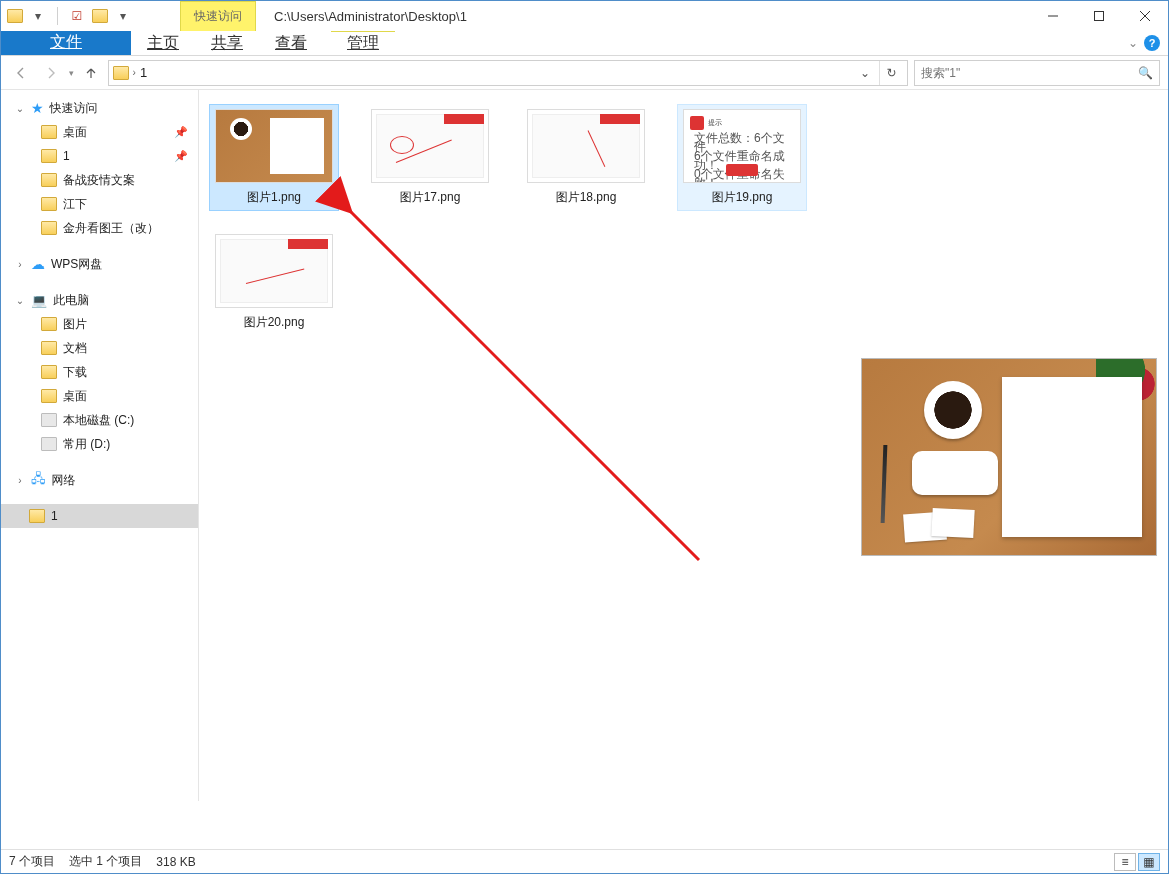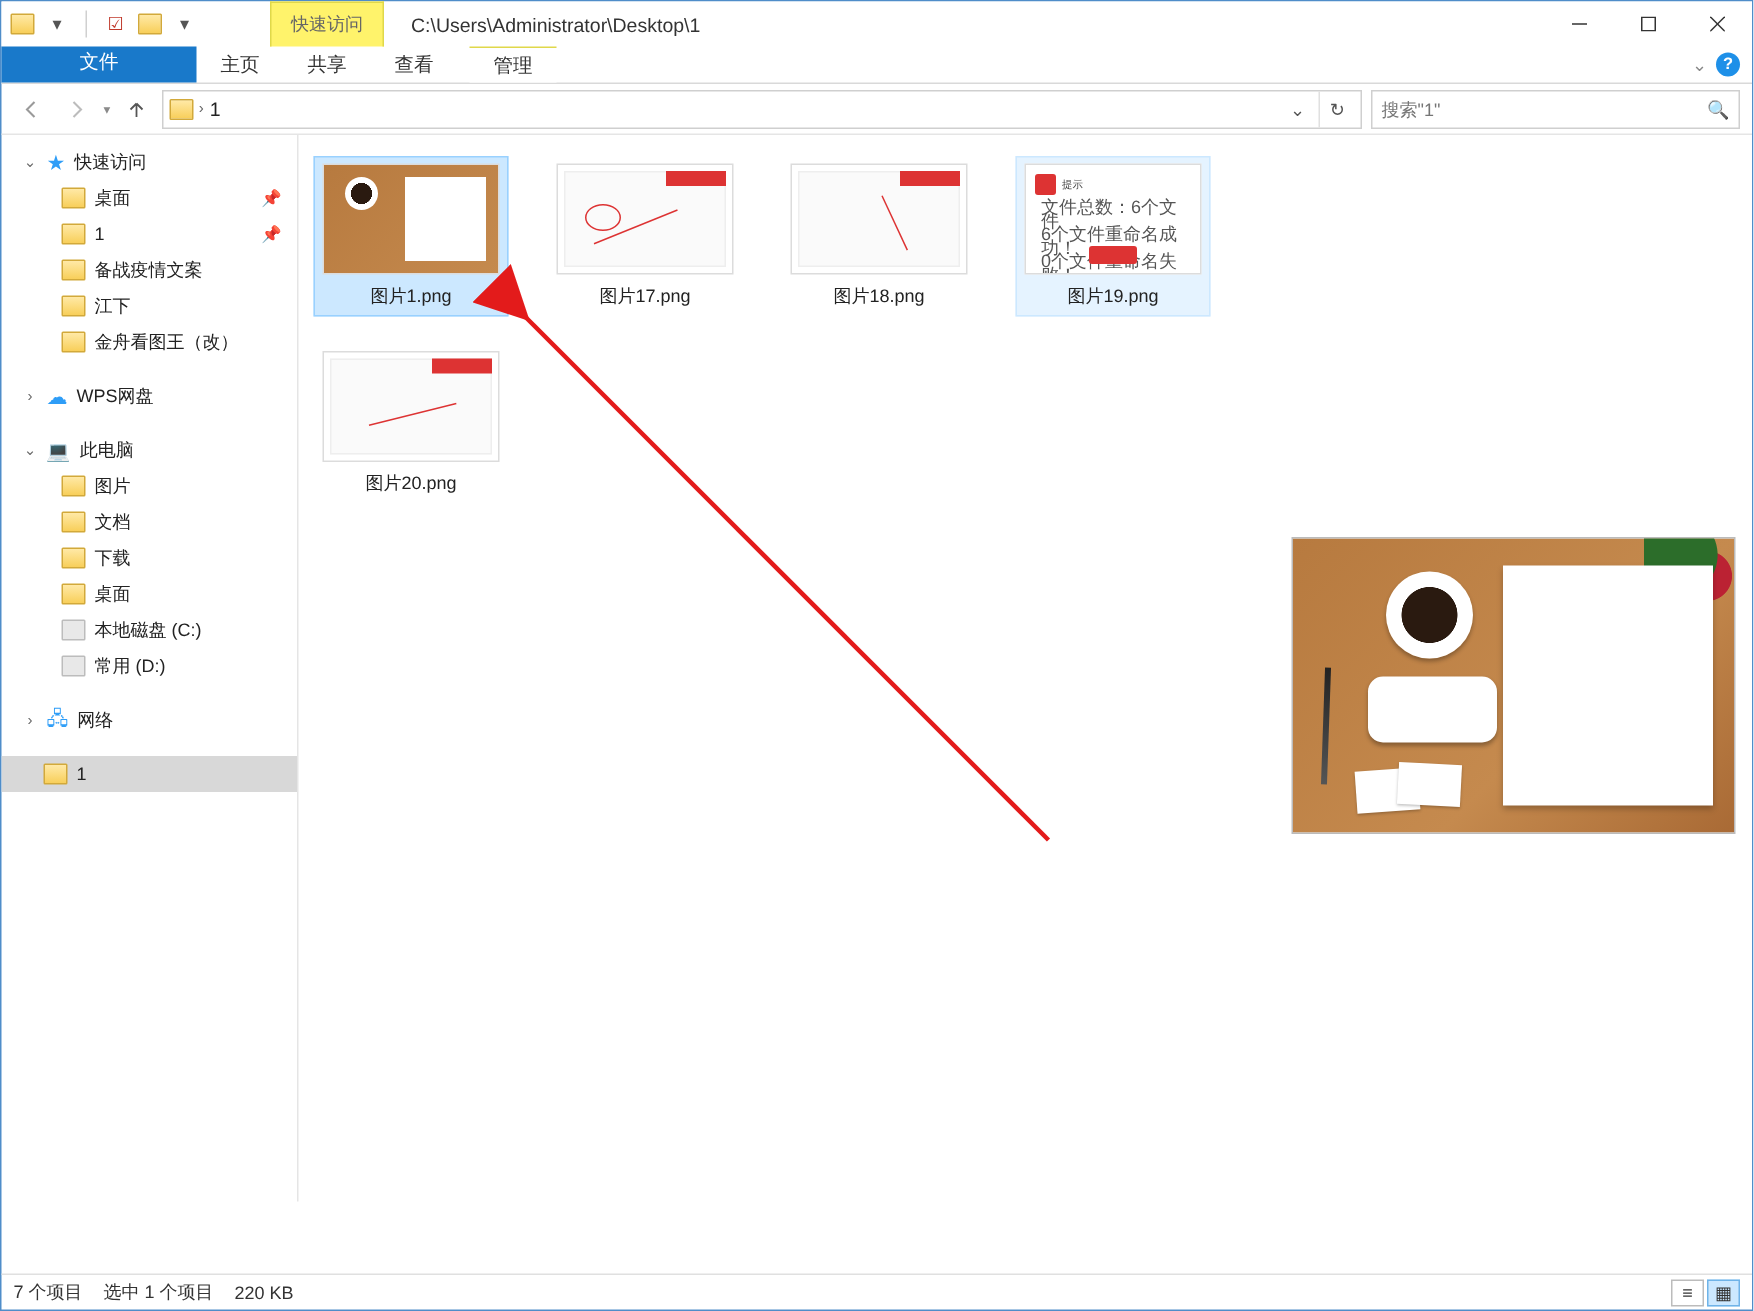--- a/index.html
+++ b/index.html
@@ -13,21 +13,21 @@
 .qat-sep { width: 1px; height: 18px; background: #d0d0d0; margin: 0 4px; }
 .qat-btn { width: 22px; height: 22px; display: flex; align-items: center; justify-content: center; color: #555; }
 .ctx-tab { margin-left: 46px; width: 76px; height: 30px; background: #fff36b; border: 1px solid #e0d84a; border-bottom: none; display: flex; align-items: center; justify-content: center; font-size: 12px; color: #666; }
 .titlebar .path { flex: 1; padding-left: 18px; color: #333; font-size: 13px; }
 .win-controls { display: flex; height: 100%; }
 .win-btn { width: 46px; display: flex; align-items: center; justify-content: center; color: #333; }
 .win-btn svg { width: 10px; height: 10px; }
 
 
 .ribbon { height: 25px; display: flex; align-items: stretch; border-bottom: 1px solid #d9d9d9; }
-.ribbon-tab { padding: 0 16px; display: flex; align-items: center; font-size: 13px; color: #333; }
+.ribbon-tab { padding: 0 16px; display: flex; align-items: center; font-size: 16px; color: #333; text-decoration: underline; }
 .ribbon-tab.file { background: #1979ca; color: #fff; padding: 0 22px; }
 .ribbon-tab.ctx { background: #fff; border-top: 1px solid #e0d84a; }
 .ribbon-spacer { flex: 1; }
 .ribbon-right { display: flex; align-items: center; padding-right: 8px; gap: 6px; color: #666; }
 .help-circle { width: 16px; height: 16px; border-radius: 50%; background: #1e90e8; color: #fff; display: flex; align-items: center; justify-content: center; font-size: 11px; font-weight: bold; }
 
 
 .navbar { height: 34px; display: flex; align-items: center; padding: 4px 8px; gap: 6px; border-bottom: 1px solid #e5e5e5; }
 .nav-arrows { display: flex; gap: 6px; align-items: center; color: #8a8a8a; }
 .nav-arrow { width: 24px; height: 24px; display: flex; align-items: center; justify-content: center; }
@@ -337,21 +337,21 @@
             </div>
           <div class="paper"></div>
         </div>
       </div>
     </div>
   </div>
 
   <div class="statusbar">
     <span>7 个项目</span>
     <span>选中 1 个项目</span>
-    <span>220 KB</span>
+    <span>318 KB</span>
     <span class="spacer"></span>
     <div class="view-toggle">
       <div class="view-btn">≡</div>
       <div class="view-btn active">▦</div>
     </div>
   </div>
 
 </div>
 
 </body></html>

